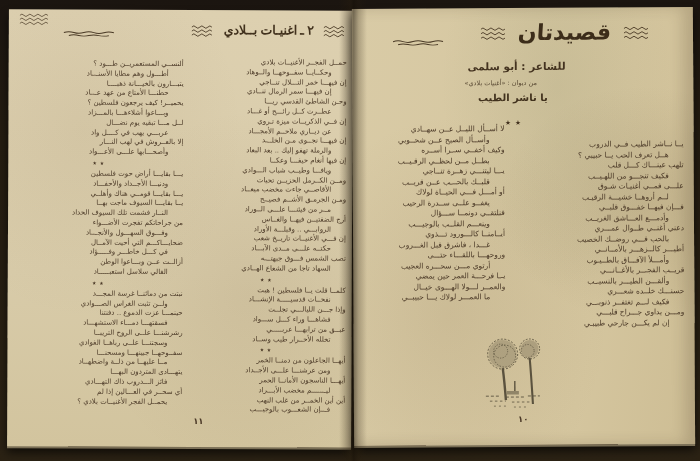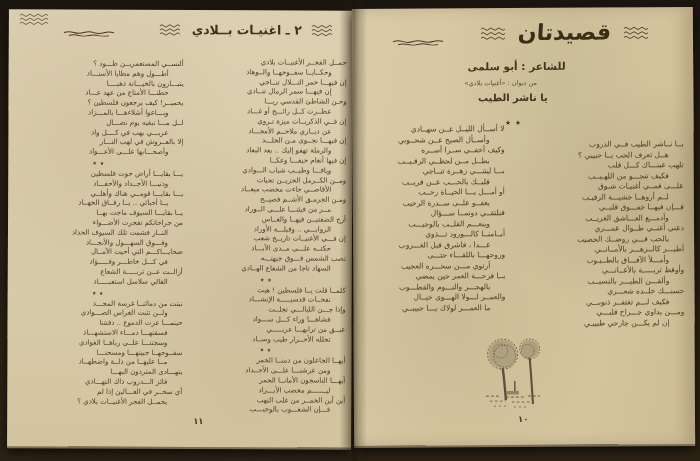--- a/index.html
+++ b/index.html
@@ -29,21 +29,21 @@
       radial-gradient(ellipse at 85% 45%, rgba(90,75,45,.14), transparent 35%),
       linear-gradient(100deg,#d9cba6 0%,#d4c59e 70%,#cdbd94 100%);
     box-shadow:inset -10px 0 14px rgba(60,45,25,.18), 0 2px 0 rgba(205,190,150,.55), 0 6px 10px rgba(0,0,0,.65);
   }
   #gutter{
     position:absolute;left:339px;top:0;width:28px;height:461px;z-index:6;
     background:linear-gradient(90deg, rgba(40,30,15,0) 0%, rgba(40,30,15,.38) 42%, rgba(25,18,8,.5) 52%, rgba(40,30,15,.25) 70%, rgba(40,30,15,0) 100%);
   }
   
   .hdr-row{position:absolute;display:flex;align-items:center;direction:rtl;z-index:2;}
-  #lp-header{top:12px;right:18px;}
+  #lp-header{top:12px;right:6px;font-family:Liberation Serif, serif;}
   #lp-title{font-size:12.5px;font-weight:bold;color:#41311d;letter-spacing:.5px;margin:0 9px;white-space:nowrap;}
   #rp-header{top:12px;right:44px;}
   #rp-title{font-size:22px;font-weight:bold;color:#3c2d1a;margin:0 12px;white-space:nowrap;transform:skewX(-4deg);}
   .squiggle svg,.dash svg{display:block;}
   #lp-corner-squiggle{position:absolute;top:3px;left:10px;opacity:.8;}
   #lp-dash{position:absolute;top:20px;left:54px;}
   #rp-dash{position:absolute;top:30px;left:40px;}
   
   .center-line{position:absolute;left:0;right:0;text-align:center;direction:rtl;white-space:nowrap;}
   #rp-poet{top:52px;font-size:10.5px;font-weight:bold;color:#443320;transform:translateX(-6px);}
@@ -160,34 +160,34 @@
       <div class="line a">يحميــر! كيف يرجعون فلسطين ؟</div>
       <div class="line b">وبـــاعوا أشلاءهـــا بالمـــزاد</div>
       <div class="line a">لــل مـــا تبقيه يوم نضـــال</div>
       <div class="line b">عربـــي يهب في كــــل واد</div>
       <div class="line a">إلا بالعــروش في لهب النـــار</div>
       <div class="line b">وأصحـــابها علـــى الأعـــواد</div>
       <div class="sep">٭  ٭</div>
       <div class="line a">يـــا بقايـــا أراض حوت فلسطين</div>
       <div class="line b">ودنيـــا الأجــداد والأحفـــاد</div>
       <div class="line a">يـــا بقايـــا قومــي هناك وأهلــي</div>
-      <div class="line b">يــا أحبائي .. يــا رفــاق الجهــاد</div>
       <div class="line a">يــا بقايـــا السيوف ماجت بهــا</div>
+      <div class="line b">النــار فشمت تلك السيوف الحداد</div>
       <div class="line a">من جراحاتكم تفجرت الأضـــواء</div>
-      <div class="line b">النــار فشمت تلك السيوف الحداد</div>
       <div class="line b">وفـــوق السهـــول والأنجـــاد</div>
       <div class="line a">ضحايـــاكـــم التي أحيت الآمــال</div>
       <div class="line b">في كـــل خاطـــر وفـــــؤاد</div>
-      <div class="line a">أزالــت عــن تربـــــة الشعاع</div>
+      <div class="line a">أزالــت عــن وبـــاعوا الوطن</div>
       <div class="line b">الغالي سلاسل استعبـــــاد</div>
       <div class="sep">٭  ٭</div>
       <div class="line a">نبتت من دمائنــا غرسة المجـــد</div>
       <div class="line b">ولــن تثبت الغراس الصـــوادي</div>
       <div class="line a">حينمـــا عزت الدموع .. دفنتنا</div>
       <div class="line b">فسقتهـــا دمـــاء الاستشهـــاد</div>
+      <div class="line a">رشرشنـــا علــى الروح التريبــا</div>
       <div class="line b">وسجتنـــا علــى رباهــا الفوادي</div>
       <div class="line a">سفــوحهــا جبينهـــا ومسحنـــا</div>
       <div class="line b">مــا عليهــا من ذلــة واضطهــاد</div>
       <div class="line a">يتهـــادى المتردون البهـــا</div>
       <div class="line b">فائز الـــدروب ذاك التهـــادي</div>
       <div class="line a">أي سحــر في العـــالين إذا لم</div>
       <div class="line b">يحمــل الفجر الأغنيــات بلادي ؟</div>
     </div>
   <div class="pagenum" id="lp-num">١١</div>
 </div>
@@ -232,44 +232,43 @@
       <div class="line a">تلهب عينـــاك كـــل قلب</div>
       <div class="line b">فكيف تنجـــو من اللهـيــب</div>
       <div class="line a">علـــى فمــي أغنيـات شـوق</div>
       <div class="line b">لــم أروهــا خشيـــة الرقيـب</div>
       <div class="line a">فـــإن فيهــا خفـــوق قلبــي</div>
       <div class="line b">وأدمـــع العـــاشق الغريــب</div>
       <div class="line a">دعني أغنــي طــوال عمـــري</div>
       <div class="line b">بالحب فـــي روضــك الخصيب</div>
       <div class="line a">أطيـــر كالــزهـــر بالأمــانــي</div>
       <div class="line b">وأمـــلأ الآفـــاق بالطــيـوب</div>
-      <div class="line a">وأوقظ تربـــــة بالأغــانـــي</div>
+      <div class="line a">قريــب الفجـــر بالأغــانـــي</div>
       <div class="line b">وألقـــن الطيـــر بالنسيــب</div>
       <div class="line a">حسنـــك خلــده شعـــري</div>
       <div class="line b">فكيف لـــم تغتفــر ذنوبـــي</div>
       <div class="line a">ومـــن يداوي جـــراح قلبـــي</div>
       <div class="line b">إن لم يكـــن جارحي طبيبـي</div>
     </div>
   <div class="col" id="rp-col-left">
       <div class="line a">لا أســأل الليــل عــن سهــادي</div>
       <div class="line b">وأســأل الصبح عــن شحــوبي</div>
       <div class="line a">وكيف أخفــي ســرا أســره</div>
       <div class="line b">بطــل مــن لحظــي الرقـيــب</div>
       <div class="line a">يـــا ليتنـــي زهــرة تنــاجي</div>
       <div class="line b">قلبــك بالحـــب عــن قريــب</div>
-      <div class="line a">أو أمـــل يـــا الحيــاة رحــب</div>
+      <div class="line a">أو أمـــل فـــي الحيــاة لولاك</div>
       <div class="line b">يغفــو علــى ســدرة الرحيب</div>
       <div class="line a">فنلتقــي دونمــا ســـؤال</div>
       <div class="line b">وينعـــم القلــب بالوجيـــب</div>
       <div class="line a">أيــامنــا كالـــورود تـــذوي</div>
       <div class="line b">غـــدا ، فاشرق قبل الغـــروب</div>
       <div class="line a">وروحهـــا باللقـــاء حتـــى</div>
       <div class="line b">أرتوي مـــن سحـــره العجيب</div>
       <div class="line a">يــا فرحـــة العمر حين يمضي</div>
-      <div class="line b">بالهجـــر والنـــوم والقطـــوب</div>
       <div class="line a">والعمــر لـــولا الهـــوى خيــال</div>
       <div class="line b">ما العمـــر لولاك يـــا حبيبــي</div>
     </div>
   <span id="rp-illustration">
     <svg width="68" height="76" viewBox="0 0 68 76">
       <g stroke="#4f4735" fill="none">
         <circle cx="23" cy="20" r="14" fill="rgba(79,71,53,0.28)" stroke="none"></circle>
         <circle cx="23" cy="20" r="15" stroke-width=".9" stroke-dasharray="2 1.6"></circle>
         <circle cx="25" cy="22" r="11" stroke-width=".8" stroke-dasharray="1.5 1.5"></circle>
         <circle cx="21" cy="17" r="7" stroke-width=".8" stroke-dasharray="1.2 1.4"></circle>

